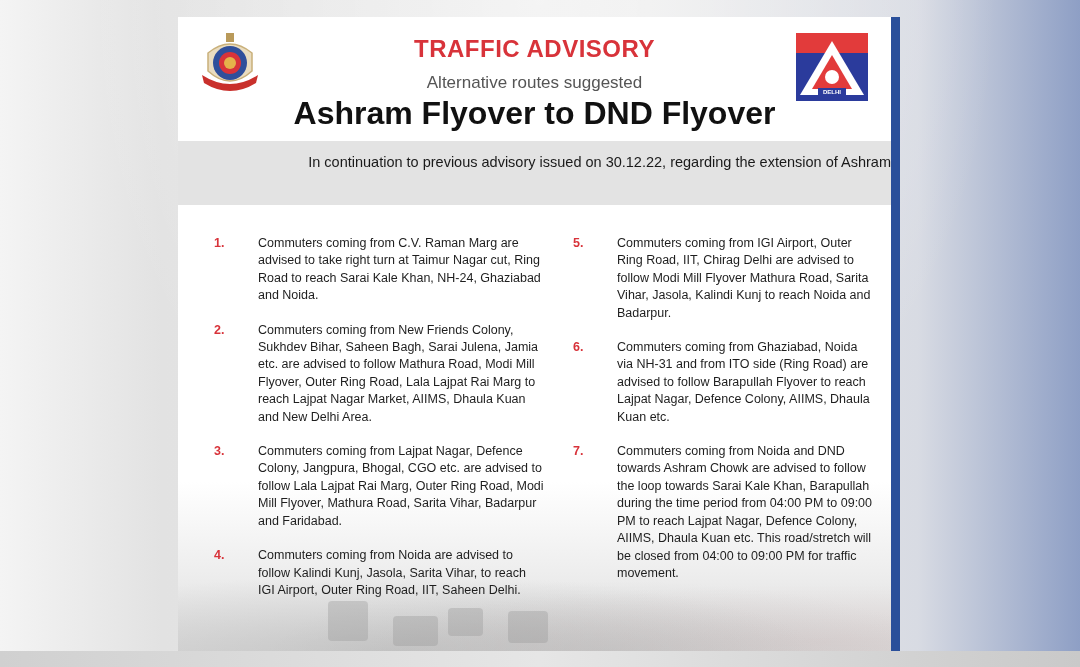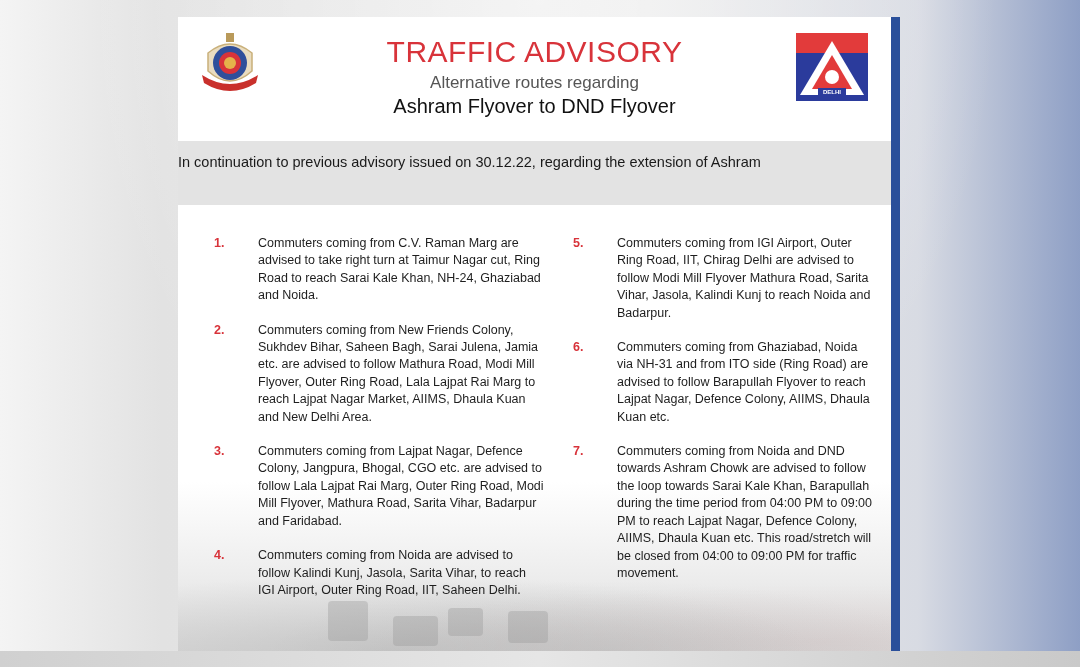--- a/index.html
+++ b/index.html
@@ -19,34 +19,34 @@
       border-right: 9px solid #2a4f9a;
       overflow: hidden;
     }
     .header {
       position: absolute; left: 0; top: 0; width: 713px; height: 124px; background: #ffffff;
     }
     .logo-left { position: absolute; left: 20px; top: 14px; width: 64px; height: 66px; }
     .logo-right { position: absolute; left: 618px; top: 16px; width: 72px; height: 68px; }
     .title {
       position: absolute; left: 0; top: 18px; width: 713px; text-align: center;
-      font-weight: normal; font-size: 30px; letter-spacing: 0.5px;
+      font-weight: bold; font-size: 24px; letter-spacing: 0.5px;
     }
     .subtitle {
       position: absolute; left: 0; top: 56px; width: 713px; text-align: center;
       font-size: 17px; color: #555555;
     }
     .headline {
       position: absolute; left: 0; top: 78px; width: 713px; text-align: center;
-      font-weight: normal; font-size: 20px; color: #111111;
+      font-weight: bold; font-size: 32px; color: #111111;
     }
     .intro {
       position: absolute; left: 0; top: 124px; width: 713px; height: 64px;
       background: #e3e3e3;
-      text-align: left; font-size: 14.5px; line-height: 22px; color: #1a1a1a;
+      text-align: right; font-size: 14.5px; line-height: 22px; color: #1a1a1a;
       padding-top: 10px;
     }
     .content {
       position: absolute; left: 0; top: 188px; width: 713px; height: 446px;
       background: linear-gradient(180deg, #ffffff 0%, #ffffff 62%, #eeeeee 82%, #dcdcdc 100%);
     }
     .traffic-haze {
       position: absolute; left: 0; bottom: 0; width: 713px; height: 90px;
       background:
         radial-gradient(ellipse at 30% 100%, rgba(170,170,170,0.45), rgba(200,200,200,0) 60%),
@@ -74,21 +74,21 @@
   <div class="header">
     <svg class="logo-left" viewBox="0 0 64 66">
       <rect x="28" y="2" width="8" height="9" fill="#b99a5a"></rect>
       <path d="M10 22 Q32 4 54 22 L54 40 Q32 60 10 40 Z" fill="#e9dcc0" stroke="#c9b07a" stroke-width="1.5"></path>
       <circle cx="32" cy="32" r="17" fill="#2f4f9b"></circle>
       <circle cx="32" cy="32" r="11" fill="#d8333a"></circle>
       <circle cx="32" cy="32" r="6" fill="#e5b34a"></circle>
       <path d="M4 44 Q32 62 60 44 L58 52 Q32 68 6 52 Z" fill="#c9302c"></path>
     </svg>
     <div class="title" style="color:#d8333a;">TRAFFIC ADVISORY</div>
-    <div class="subtitle">Alternative routes regarding</div>
+    <div class="subtitle">Alternative routes suggested</div>
     <div class="headline">Ashram Flyover to DND Flyover</div>
     <svg class="logo-right" viewBox="0 0 72 68">
       <rect x="0" y="0" width="72" height="20" fill="#e23b3b"></rect>
       <rect x="0" y="20" width="72" height="48" fill="#2b3b9c"></rect>
       <polygon points="36,8 68,62 4,62" fill="#ffffff"></polygon>
       <polygon points="36,22 56,56 16,56" fill="#e23b3b"></polygon>
       <circle cx="36" cy="44" r="7" fill="#ffffff"></circle>
       <rect x="22" y="55" width="28" height="7" fill="#2b3b9c"></rect>
       <text x="36" y="61" font-size="6" font-family="Liberation Sans, sans-serif" font-weight="bold" fill="#ffffff" text-anchor="middle">DELHI</text>
     </svg>

